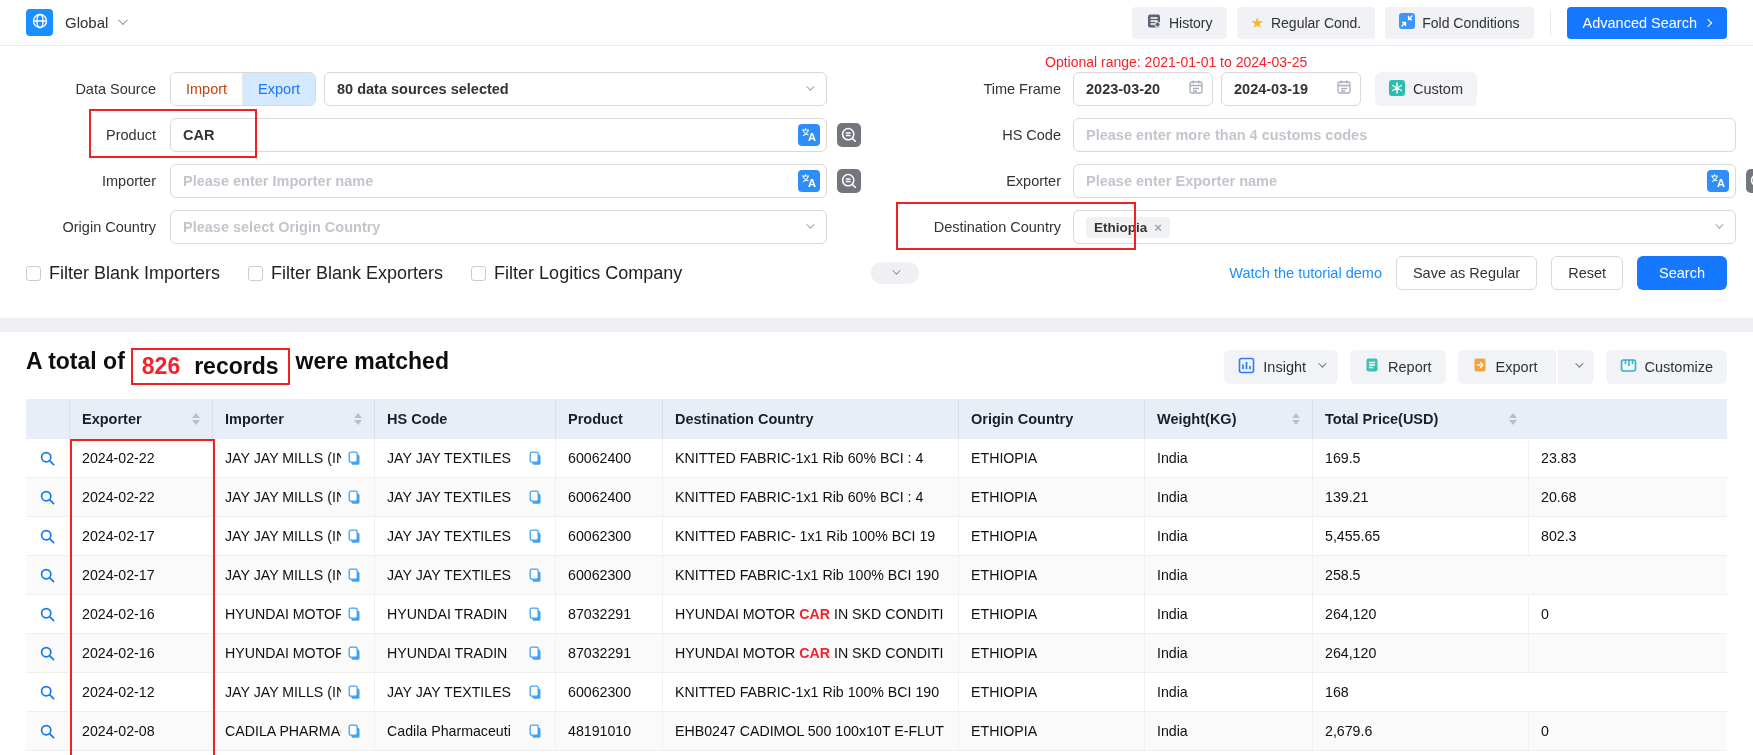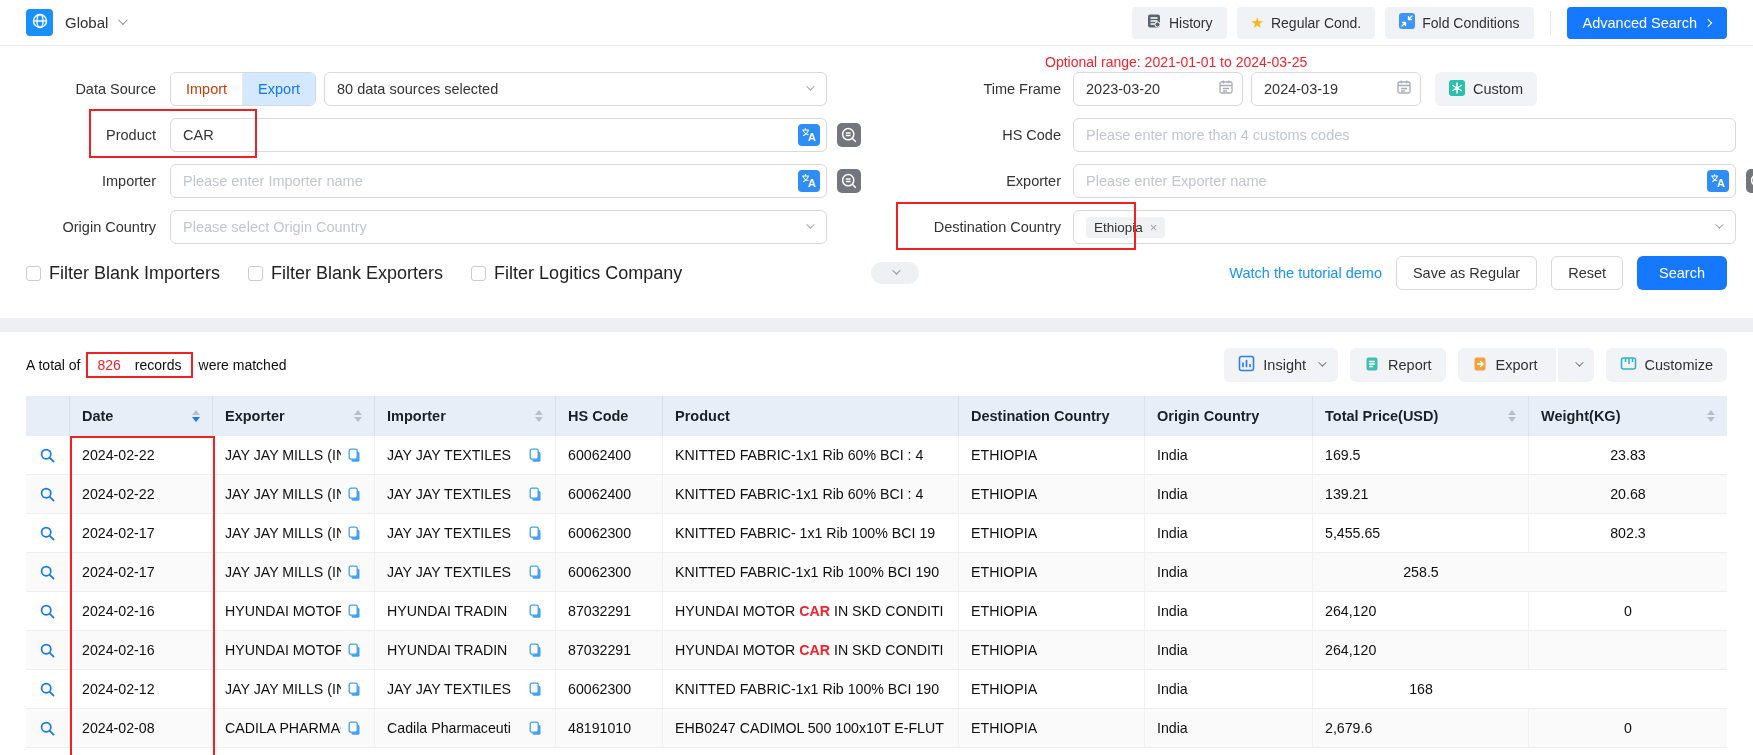--- a/index.html
+++ b/index.html
@@ -31,34 +31,34 @@
   .form { position:relative; padding:26px 26px 18px; background:#fff; }
   .optional-range { position:absolute; left:1045px; top:8px; color:#f5222d; font-size:14px; }
   .frm-row { display:flex; align-items:center; margin-bottom:12px; height:34px; flex-wrap:nowrap; }
   .left-col { width:875px; display:flex; align-items:center; flex:none; }
   .lbl { width:144px; text-align:right; padding-right:14px; font-size:14.5px; color:#333; flex:none; }
   .rlbl { width:172px; text-align:right; padding-right:12px; font-size:14.5px; color:#333; flex:none; }
   .fld-l { width:657px; flex:none; position:relative; display:flex; align-items:center; }
   .fld-r { width:663px; flex:none; position:relative; display:flex; align-items:center; }
   .inp, .sel { height:34px; width:100%; border:1px solid #d9d9d9; border-radius:6px;
     padding:0 12px; font-size:14.5px; color:#333; background:#fff; font-family:inherit;
-    display:flex; align-items:center; }
+    display:flex; align-items:center;font-weight:bold; }
   input.inp::placeholder { color:#c2c6cc; }
   input.inp { outline:none; }
   .sel { position:relative; cursor:pointer; }
   .sel .ph { color:#c2c6cc; }
   .sel .sel-chev { position:absolute; right:14px; color:#9aa0a8; margin-top:-2px; }
   .seg { display:flex; height:34px; border:1px solid #d9d9d9; border-radius:6px; overflow:hidden;
     flex:none; margin-right:8px; }
   .seg .s-item { padding:0 15px; display:flex; align-items:center; font-size:14.5px; cursor:pointer; }
   .seg .s-item.plain { background:#fff; color:#c2410c; border-right:1px solid #e8e8e8; }
   .seg .s-item.active { background:#d4e8ff; color:#1677ff; }
   .in-ic { position:absolute; right:7px; top:50%; transform:translateY(-50%); display:flex; cursor:pointer; }
   .out-ic { margin-left:10px; flex:none; display:flex; cursor:pointer; }
-  .date-inp { width:170px; flex:none; position:relative; margin-right:8px; }
+  .date-inp { width:140px; flex:none; position:relative; margin-right:8px; }
   .date-inp .inp { padding-right:30px; }
   .cal { position:absolute; right:9px; top:50%; transform:translateY(-50%); }
   .custom-btn { height:34px; background:#f1f3f7; border:none; border-radius:6px; padding:0 14px;
     margin-left:6px; display:flex; align-items:center; gap:8px; font-size:14.5px; color:#333;
     cursor:pointer; font-family:inherit; }
   .tag { background:#f0f1f3; border-radius:4px; padding:3px 8px; font-size:13.5px; color:#333;
     display:inline-flex; align-items:center; gap:7px; }
   .tag .x { color:#a0a4ab; font-size:13px; cursor:pointer; }
 
   .chk-row { display:flex; align-items:center; margin-top:12px; height:34px; position:relative; }
@@ -80,21 +80,21 @@
   .red-box { position:absolute; border:2px solid #ee2222; pointer-events:none; z-index:5; }
   .rb-product { left:89px; top:63px; width:168px; height:49px; }
   .rb-dest { left:896px; top:156px; width:240px; height:48px; }
 
   
   .band { height:14px; background:#edeff3; margin-top:10px; }
 
   
   .results { padding:16px 26px 0; background:#fff; }
   .res-head { display:flex; align-items:center; }
-  .res-title { font-size:14px; font-weight:400; color:#0d0d0d; display:flex; align-items:center; }
+  .res-title { font-size:23px; font-weight:700; color:#0d0d0d; display:flex; }
   .rb-count { display:inline-flex; align-items:center; gap:14px; border:2px solid #ee2222;
     padding:3px 9px; margin:0 6px; }
   .rb-count .cnt { color:#f5222d; }
   .res-btns { margin-left:auto; display:flex; align-items:center; gap:12px; }
   .rbtn { height:34px; background:#f1f3f7; border:none; border-radius:6px; padding:0 14px;
     display:flex; align-items:center; gap:8px; font-size:14.5px; color:#303133; cursor:pointer;
     font-family:inherit; }
   .rbtn .chev { color:#6b7280; margin-left:4px; margin-top:-3px; }
   .rbtn.split { padding-right:0; }
   .rbtn.split .caret-part { border-left:2px solid #fff; align-self:stretch; display:flex;
@@ -110,21 +110,21 @@
   .sorter { display:flex; flex-direction:column; gap:2px; margin-left:auto; padding-left:8px; cursor:pointer; }
   .car-up { width:0; height:0; border-left:4.5px solid transparent; border-right:4.5px solid transparent;
     border-bottom:5.5px solid #b9bfc9; }
   .car-dn { width:0; height:0; border-left:4.5px solid transparent; border-right:4.5px solid transparent;
     border-top:5.5px solid #b9bfc9; }
   .car-dn.on { border-top-color:#1677ff; }
   .tbody .tr { height:39px; border-bottom:1px solid #efefef; background:#fff; }
   .tbody .tr.alt { background:#fafafa; }
   .td { display:flex; align-items:center; padding:0 12px; font-size:14.2px; color:#101010;
     border-right:1px solid #f1f1f1; overflow:hidden; white-space:nowrap; }
-  .td:last-child { border-right:none;justify-content:center; }
+  .td:last-child { border-right:none; }
   .td.icon-cell { justify-content:center; padding:0; }
   .td .txt { overflow:hidden; text-overflow:clip; white-space:nowrap; }
   .td .copy { margin-left:auto; padding-left:6px; display:flex; flex:none; cursor:pointer; }
   .hl { color:#f5222d; font-weight:700; }
   .rb-datecol { position:absolute; left:44px; top:40px; width:145px; height:420px;
     border:2px solid #ee2222; pointer-events:none; z-index:5; }
 </style>
 </head>
 <body>
 
@@ -376,27 +376,20 @@
               <path d="M5.5 3v4M9 3v6M12.5 3v4" stroke="#2fb3c9" stroke-width="1.5"></path>
             </svg></span>
         <span>Customize</span>
       </button>
     </div>
   </div>
 
   <div class="table">
     <div class="tr thead">
       <div class="th"></div>
-    <div class="th">
-          <span>Date</span>
-          <span class="sorter">
-            <span class="car-up"></span>
-            <span class="car-dn on"></span>
-          </span>
-        </div>
         <div class="th">
           <span>Exporter</span>
           <span class="sorter">
             <span class="car-up"></span>
             <span class="car-dn"></span>
           </span>
         </div>
         <div class="th">
           <span>Importer</span>
           <span class="sorter">
@@ -410,28 +403,28 @@
         <div class="th">
           <span>Product</span>
         </div>
         <div class="th">
           <span>Destination Country</span>
         </div>
         <div class="th">
           <span>Origin Country</span>
         </div>
         <div class="th">
-          <span>Total Price(USD)</span>
+          <span>Weight(KG)</span>
           <span class="sorter">
             <span class="car-up"></span>
             <span class="car-dn"></span>
           </span>
         </div>
         <div class="th">
-          <span>Weight(KG)</span>
+          <span>Total Price(USD)</span>
           <span class="sorter">
             <span class="car-up"></span>
             <span class="car-dn"></span>
           </span>
         </div>
       </div>
     <div class="tbody">
         <div class="tr">
           <div class="td icon-cell">
             <span class="" style="display: flex; cursor: pointer;">

